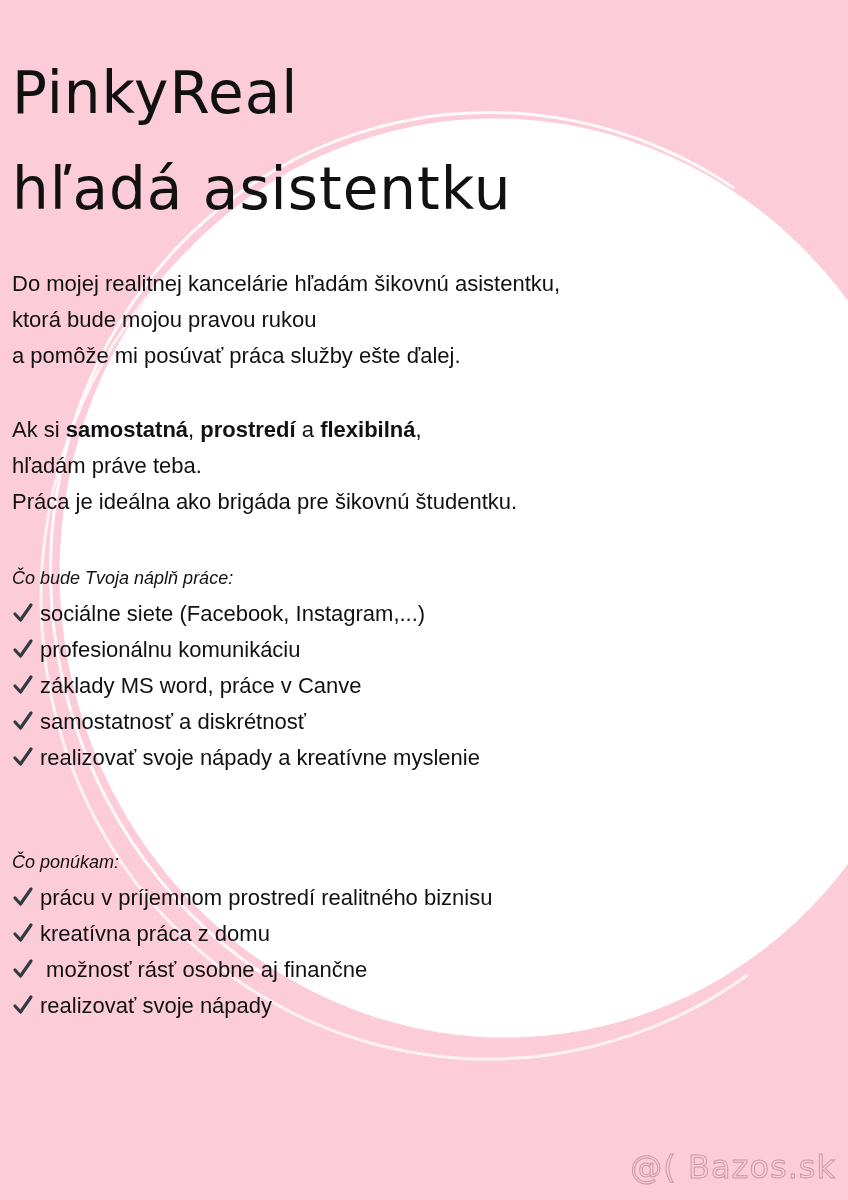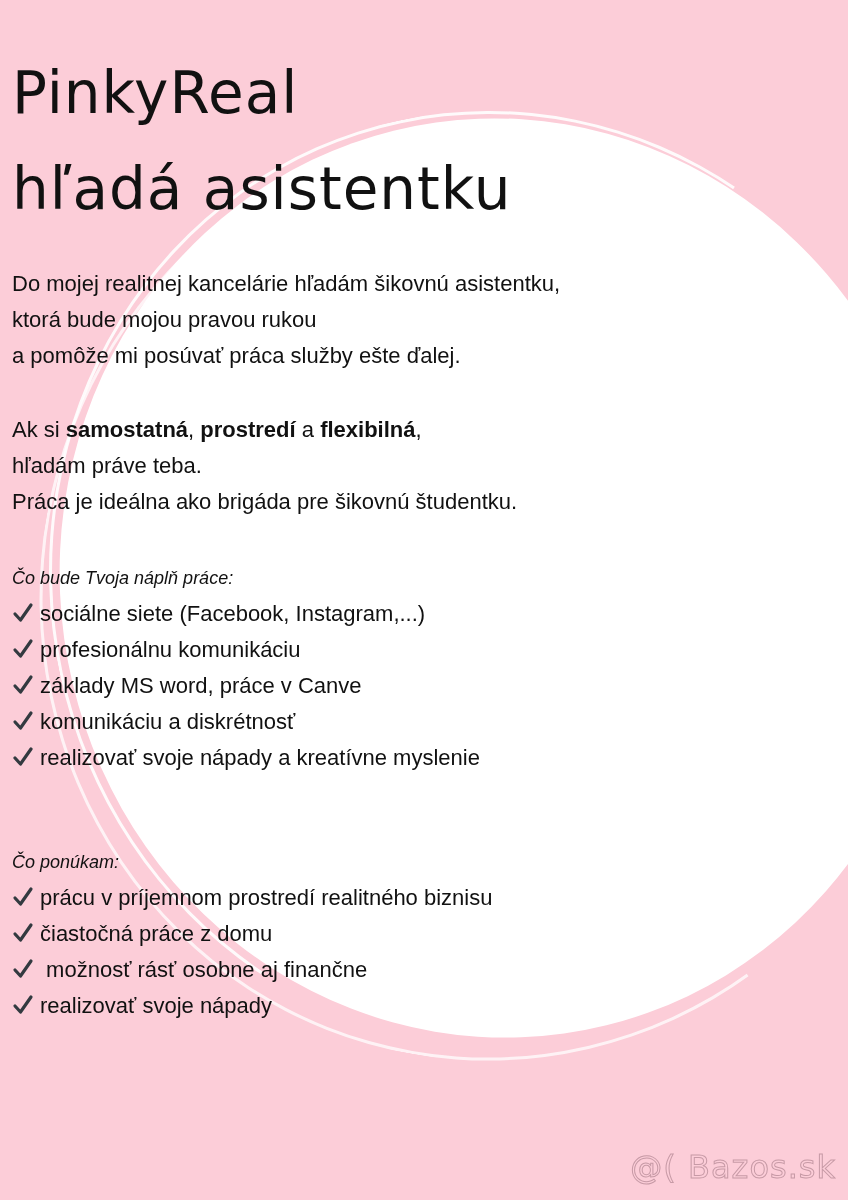--- a/index.html
+++ b/index.html
@@ -158,34 +158,34 @@
             <path d="M3 12 L8.5 18 L19 3" fill="none" stroke="#333a40" stroke-width="3.2" stroke-linecap="round" stroke-linejoin="round"></path>
           </svg></span><span>sociálne siete (Facebook, Instagram,...)</span></p>
     <p><span class="check"><svg width="22" height="22" viewBox="0 0 22 22">
             <path d="M3 12 L8.5 18 L19 3" fill="none" stroke="#333a40" stroke-width="3.2" stroke-linecap="round" stroke-linejoin="round"></path>
           </svg></span><span>profesionálnu komunikáciu</span></p>
     <p><span class="check"><svg width="22" height="22" viewBox="0 0 22 22">
             <path d="M3 12 L8.5 18 L19 3" fill="none" stroke="#333a40" stroke-width="3.2" stroke-linecap="round" stroke-linejoin="round"></path>
           </svg></span><span>základy MS word, práce v Canve</span></p>
     <p><span class="check"><svg width="22" height="22" viewBox="0 0 22 22">
             <path d="M3 12 L8.5 18 L19 3" fill="none" stroke="#333a40" stroke-width="3.2" stroke-linecap="round" stroke-linejoin="round"></path>
-          </svg></span><span>komunikáciu a diskrétnosť</span></p>
+          </svg></span><span>samostatnosť a diskrétnosť</span></p>
     <p><span class="check"><svg width="22" height="22" viewBox="0 0 22 22">
             <path d="M3 12 L8.5 18 L19 3" fill="none" stroke="#333a40" stroke-width="3.2" stroke-linecap="round" stroke-linejoin="round"></path>
           </svg></span><span>realizovať svoje nápady a kreatívne myslenie</span></p>
   </div>
 
   <div class="block offers">
     <p class="section-head">Čo ponúkam:</p>
     <p><span class="check"><svg width="22" height="22" viewBox="0 0 22 22">
             <path d="M3 12 L8.5 18 L19 3" fill="none" stroke="#333a40" stroke-width="3.2" stroke-linecap="round" stroke-linejoin="round"></path>
           </svg></span><span>prácu v príjemnom prostredí realitného biznisu</span></p>
     <p><span class="check"><svg width="22" height="22" viewBox="0 0 22 22">
             <path d="M3 12 L8.5 18 L19 3" fill="none" stroke="#333a40" stroke-width="3.2" stroke-linecap="round" stroke-linejoin="round"></path>
-          </svg></span><span>čiastočná práce z domu</span></p>
+          </svg></span><span>kreatívna práca z domu</span></p>
     <p><span class="check"><svg width="22" height="22" viewBox="0 0 22 22">
             <path d="M3 12 L8.5 18 L19 3" fill="none" stroke="#333a40" stroke-width="3.2" stroke-linecap="round" stroke-linejoin="round"></path>
           </svg></span><span style="white-space: pre;"> možnosť rásť osobne aj finančne</span></p>
     <p><span class="check"><svg width="22" height="22" viewBox="0 0 22 22">
             <path d="M3 12 L8.5 18 L19 3" fill="none" stroke="#333a40" stroke-width="3.2" stroke-linecap="round" stroke-linejoin="round"></path>
           </svg></span><span>realizovať svoje nápady</span></p>
   </div>
 
 
 </div>

